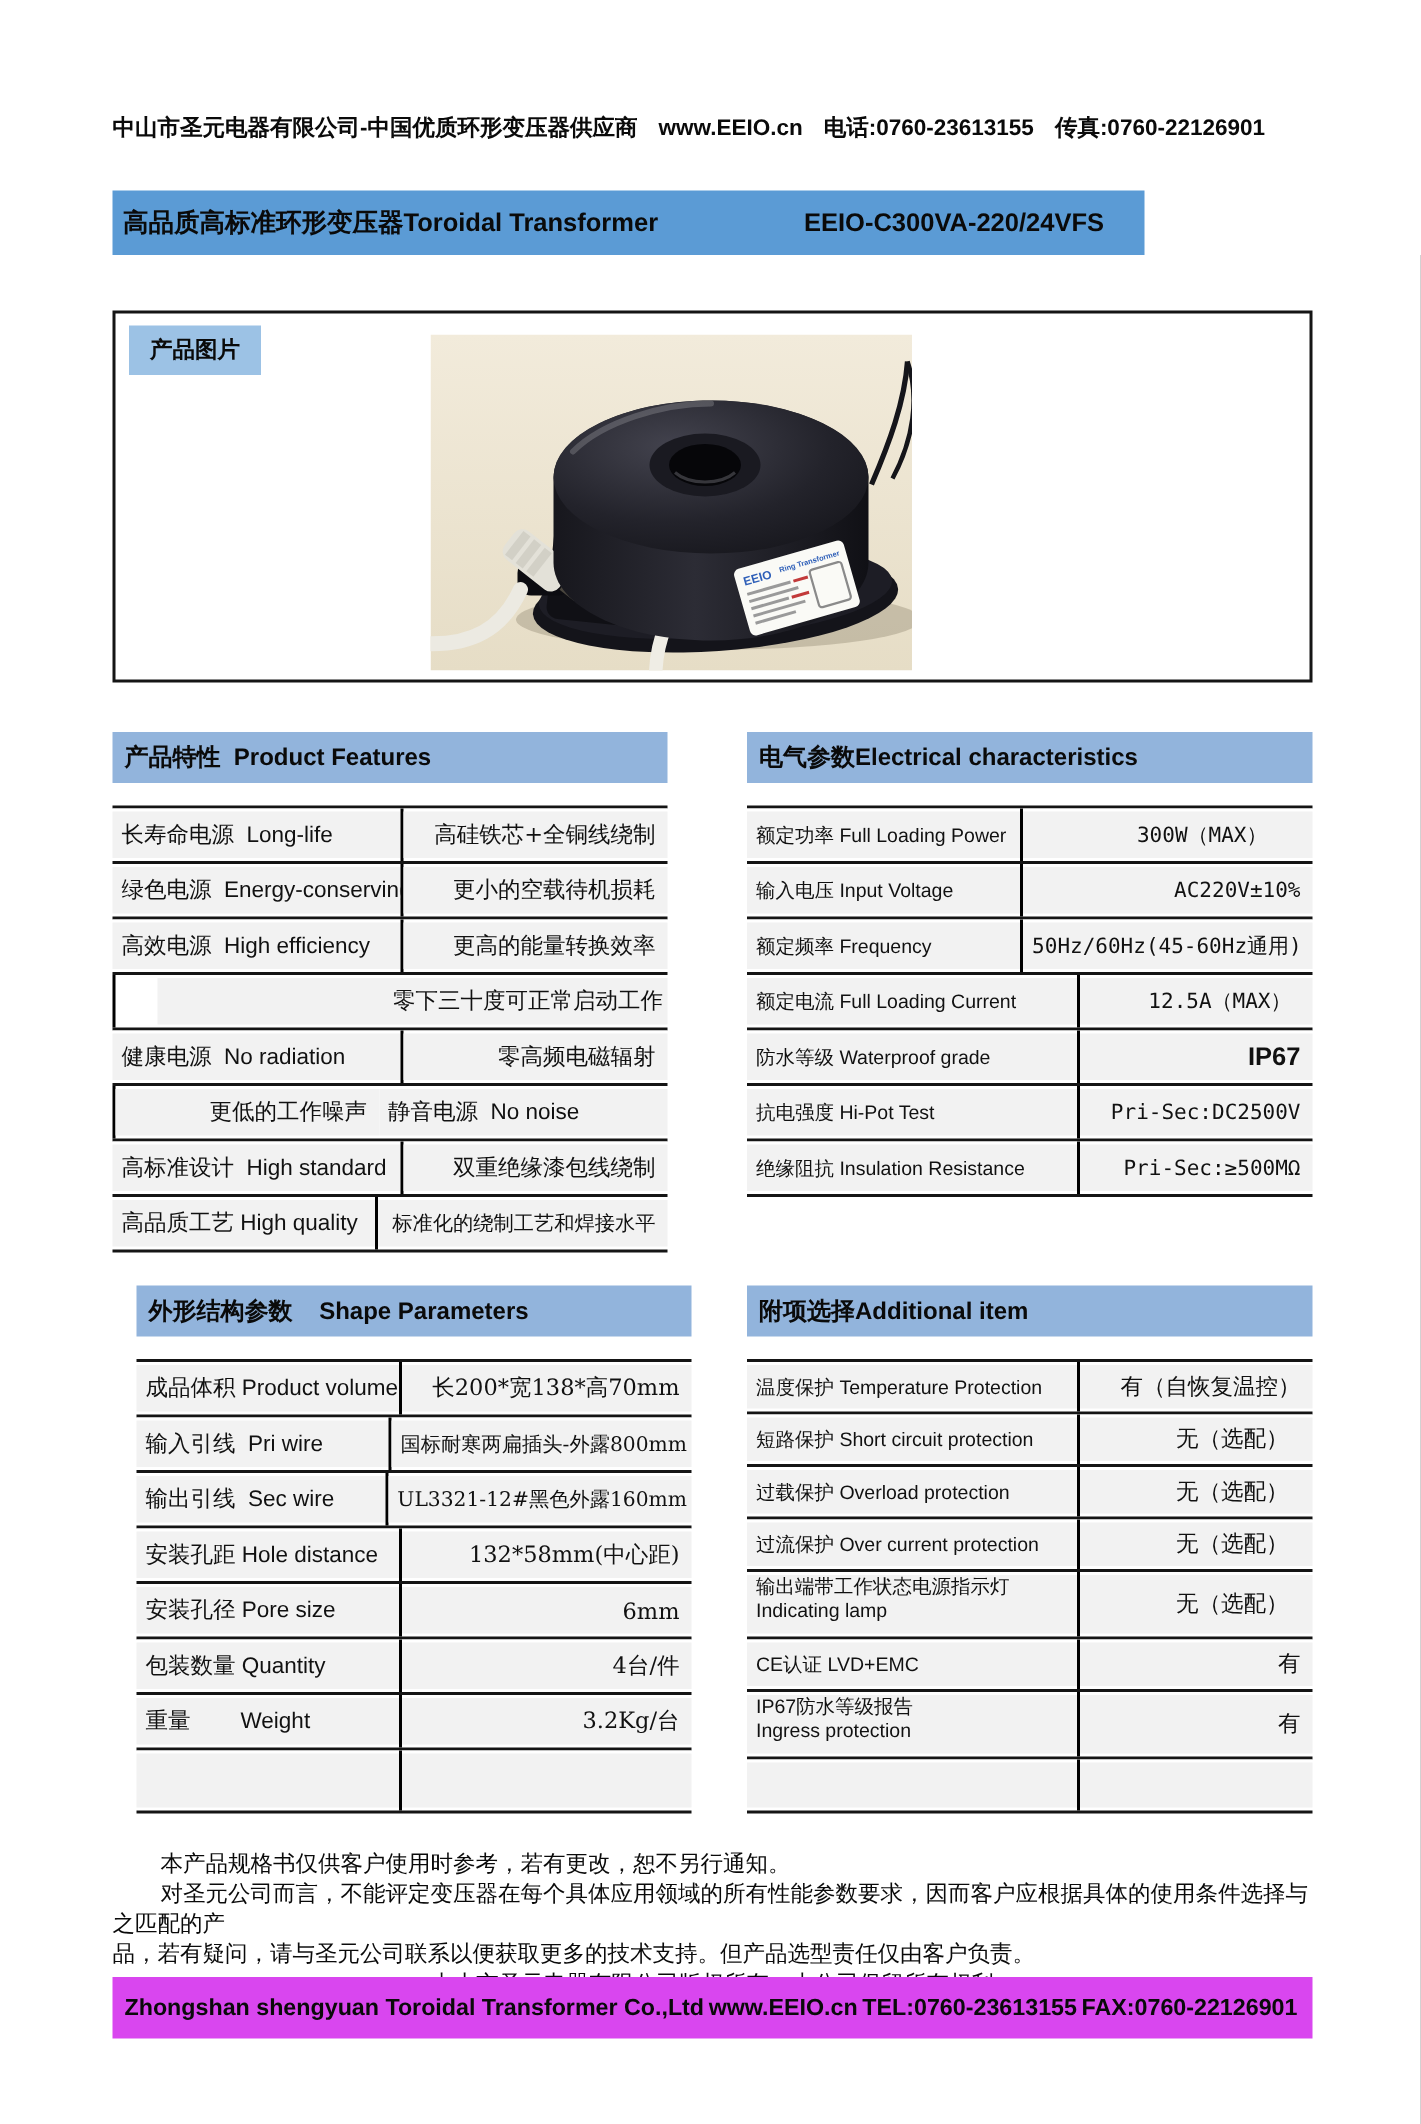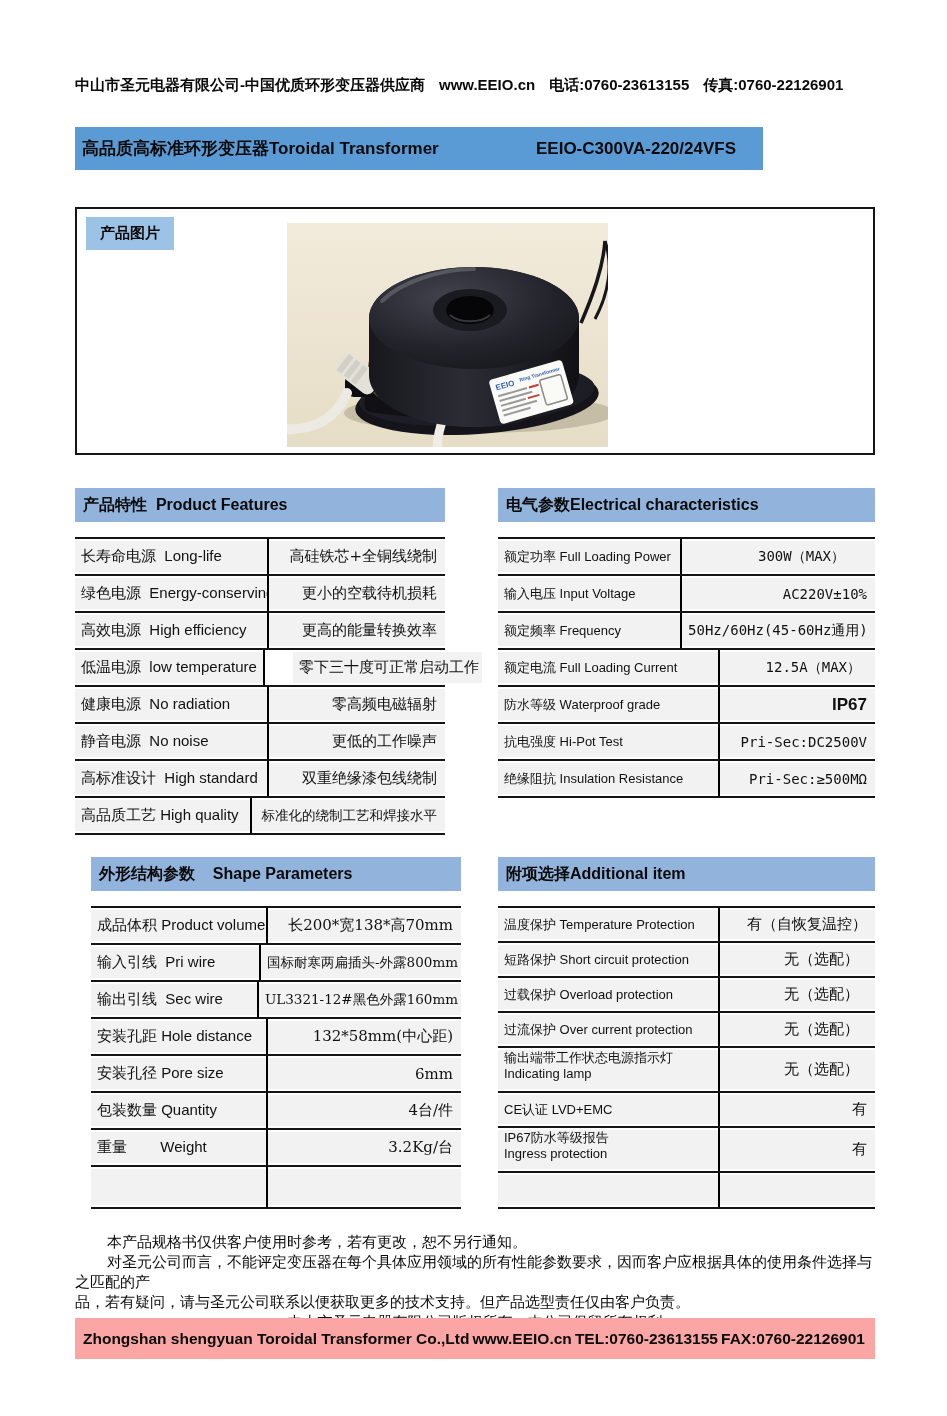--- a/index.html
+++ b/index.html
@@ -67,21 +67,21 @@
   
   .notes {
     position:absolute; left:75px; top:1232px; width:800px;
     font-family:"DejaVu Serif", serif; font-size:15px; line-height:20px; color:#0a0a0a;
   }
   .notes .ind { text-indent:32px; }
   .notes .ctr { text-align:center; }
   
   .footer-bar {
     position:absolute; left:75px; top:1318px; width:800px; height:41px;
-    background:#fca5a5; display:flex; align-items:center; justify-content:space-between;
+    background:#d946ef; display:flex; align-items:center; justify-content:space-between;
     box-sizing:border-box; padding:0 10px 0 8px;
     font-weight:bold; font-size:15.5px; color:#0a0a0a; white-space:nowrap;
   }
 </style>
 </head>
 <body>
 
 <div id="page">
 
   <div class="top-line">
@@ -199,52 +199,47 @@
               <span>高效电源  High efficiency</span>
             </div>
           </div>
         <div class="tc val">
             <div class="in">
               <span>更高的能量转换效率</span>
             </div>
           </div>
       </div>
       <div class="trow h35">
-        <div class="tc lab w52">
-            <div class="in">
-              <span>低温电源  low temperature</span>
-            </div>
-          </div>
         <div class="tc val">
             <div class="in" style="padding-right:3px;margin-left:28px;">
               <span>零下三十度可正常启动工作</span>
             </div>
           </div>
       </div>
       <div class="trow h35">
         <div class="tc lab w52">
             <div class="in">
               <span>健康电源  No radiation</span>
             </div>
           </div>
         <div class="tc val">
             <div class="in">
               <span>零高频电磁辐射</span>
             </div>
           </div>
       </div>
       <div class="trow h35">
+        <div class="tc val">
+            <div class="in">
+              <span>更低的工作噪声</span>
+            </div>
+          </div>
         <div class="tc lab w52">
             <div class="in">
               <span>静音电源  No noise</span>
-            </div>
-          </div>
-        <div class="tc val">
-            <div class="in">
-              <span>更低的工作噪声</span>
             </div>
           </div>
       </div>
       <div class="trow h35">
         <div class="tc lab w52">
             <div class="in">
               <span>高标准设计  High standard</span>
             </div>
           </div>
         <div class="tc val">

